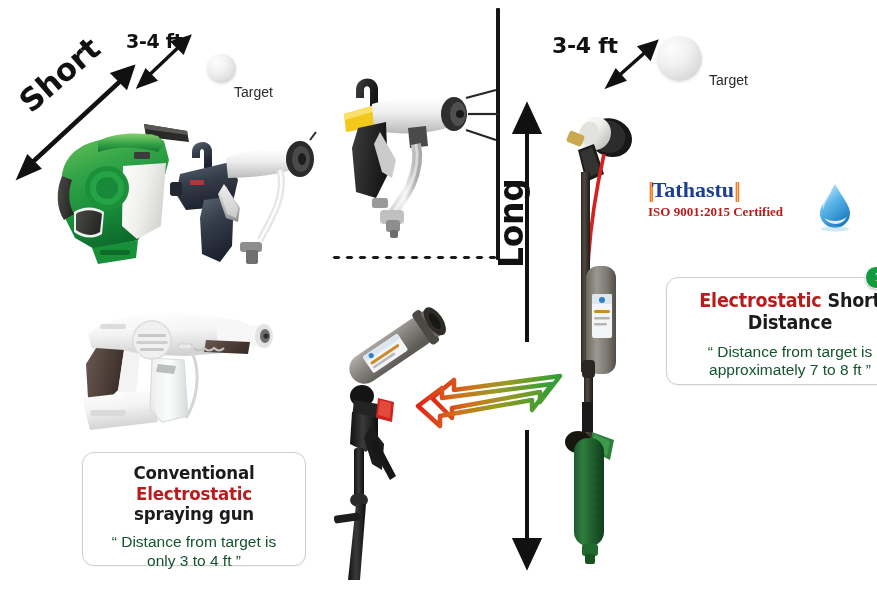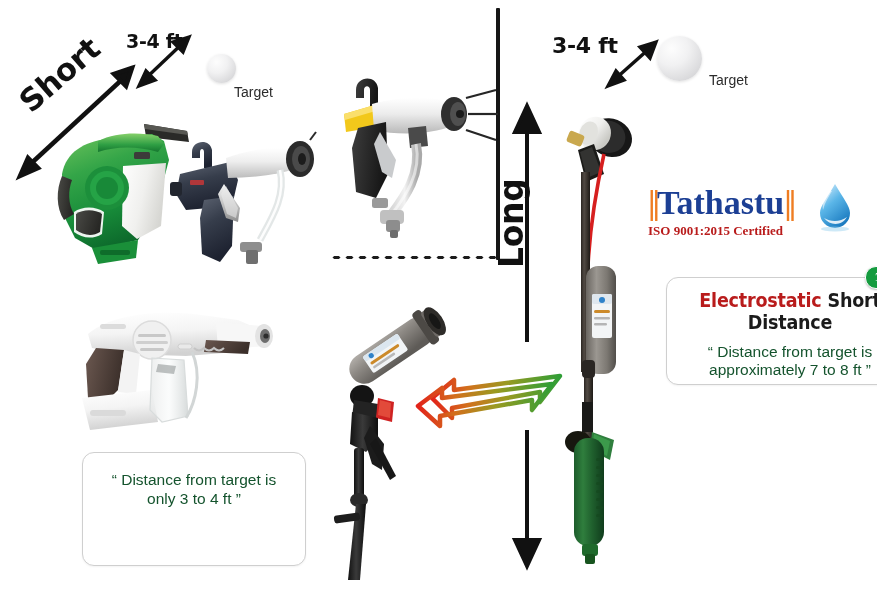--- a/index.html
+++ b/index.html
@@ -143,24 +143,24 @@
   .logo-wrap { left: 648px; top: 176px; width: 200px; height: 78px; }
   .logo-deva {
     font-family: "DejaVu Sans", sans-serif;
     font-size: 11px;
     color: #e8692a;
     letter-spacing: 0.3px;
   }
   .logo-main {
     font-family: "Liberation Serif", "DejaVu Serif", serif;
     font-weight: bold;
-    font-size: 34px;
+    font-size: 22px;
     color: #1c3f94;
     line-height: 1.0;
-    margin-top: 10px;
+    margin-top: 3px;
     white-space: nowrap;
   }
   .logo-main .bar { color: #ef7d22; letter-spacing: -3px; }
   .logo-iso {
     font-family: Liberation Serif, serif;
     font-weight: bold;
     font-size: 13px;
     color: #b91c1c;
     margin-top: 3px;
   }
@@ -385,20 +385,26 @@
       <polygon points="13,58 29,52 20,43"></polygon>
     </g>
   </svg>
 
   <div class="abs lbl lbl-short">Short</div>
   <div class="abs lbl lbl-ft-left">3-4 ft</div>
   <div class="abs ball ball-left"></div>
   <div class="abs lbl-target lbl-target-left">Target</div>
 
   <div class="card card-left">
+    <div class="card-title">
+      <span>Conventional</span>
+      <span class="hl-green">Electrostatic</span>
+      <br>
+      <span>spraying gun</span>
+    </div>
     <div class="card-quote">
       <span>“ Distance from target is</span><br>
       <span>only 3 to 4 ft ”</span>
     </div>
   </div>
 
   <svg class="prod" style="left:556px; top:98px;" width="104" height="480" viewBox="0 0 104 480">
     <defs>
       <linearGradient id="lanceG" x1="0" y1="0" x2="1" y2="0">
         <stop offset="0%" stop-color="#2b2622"></stop>

